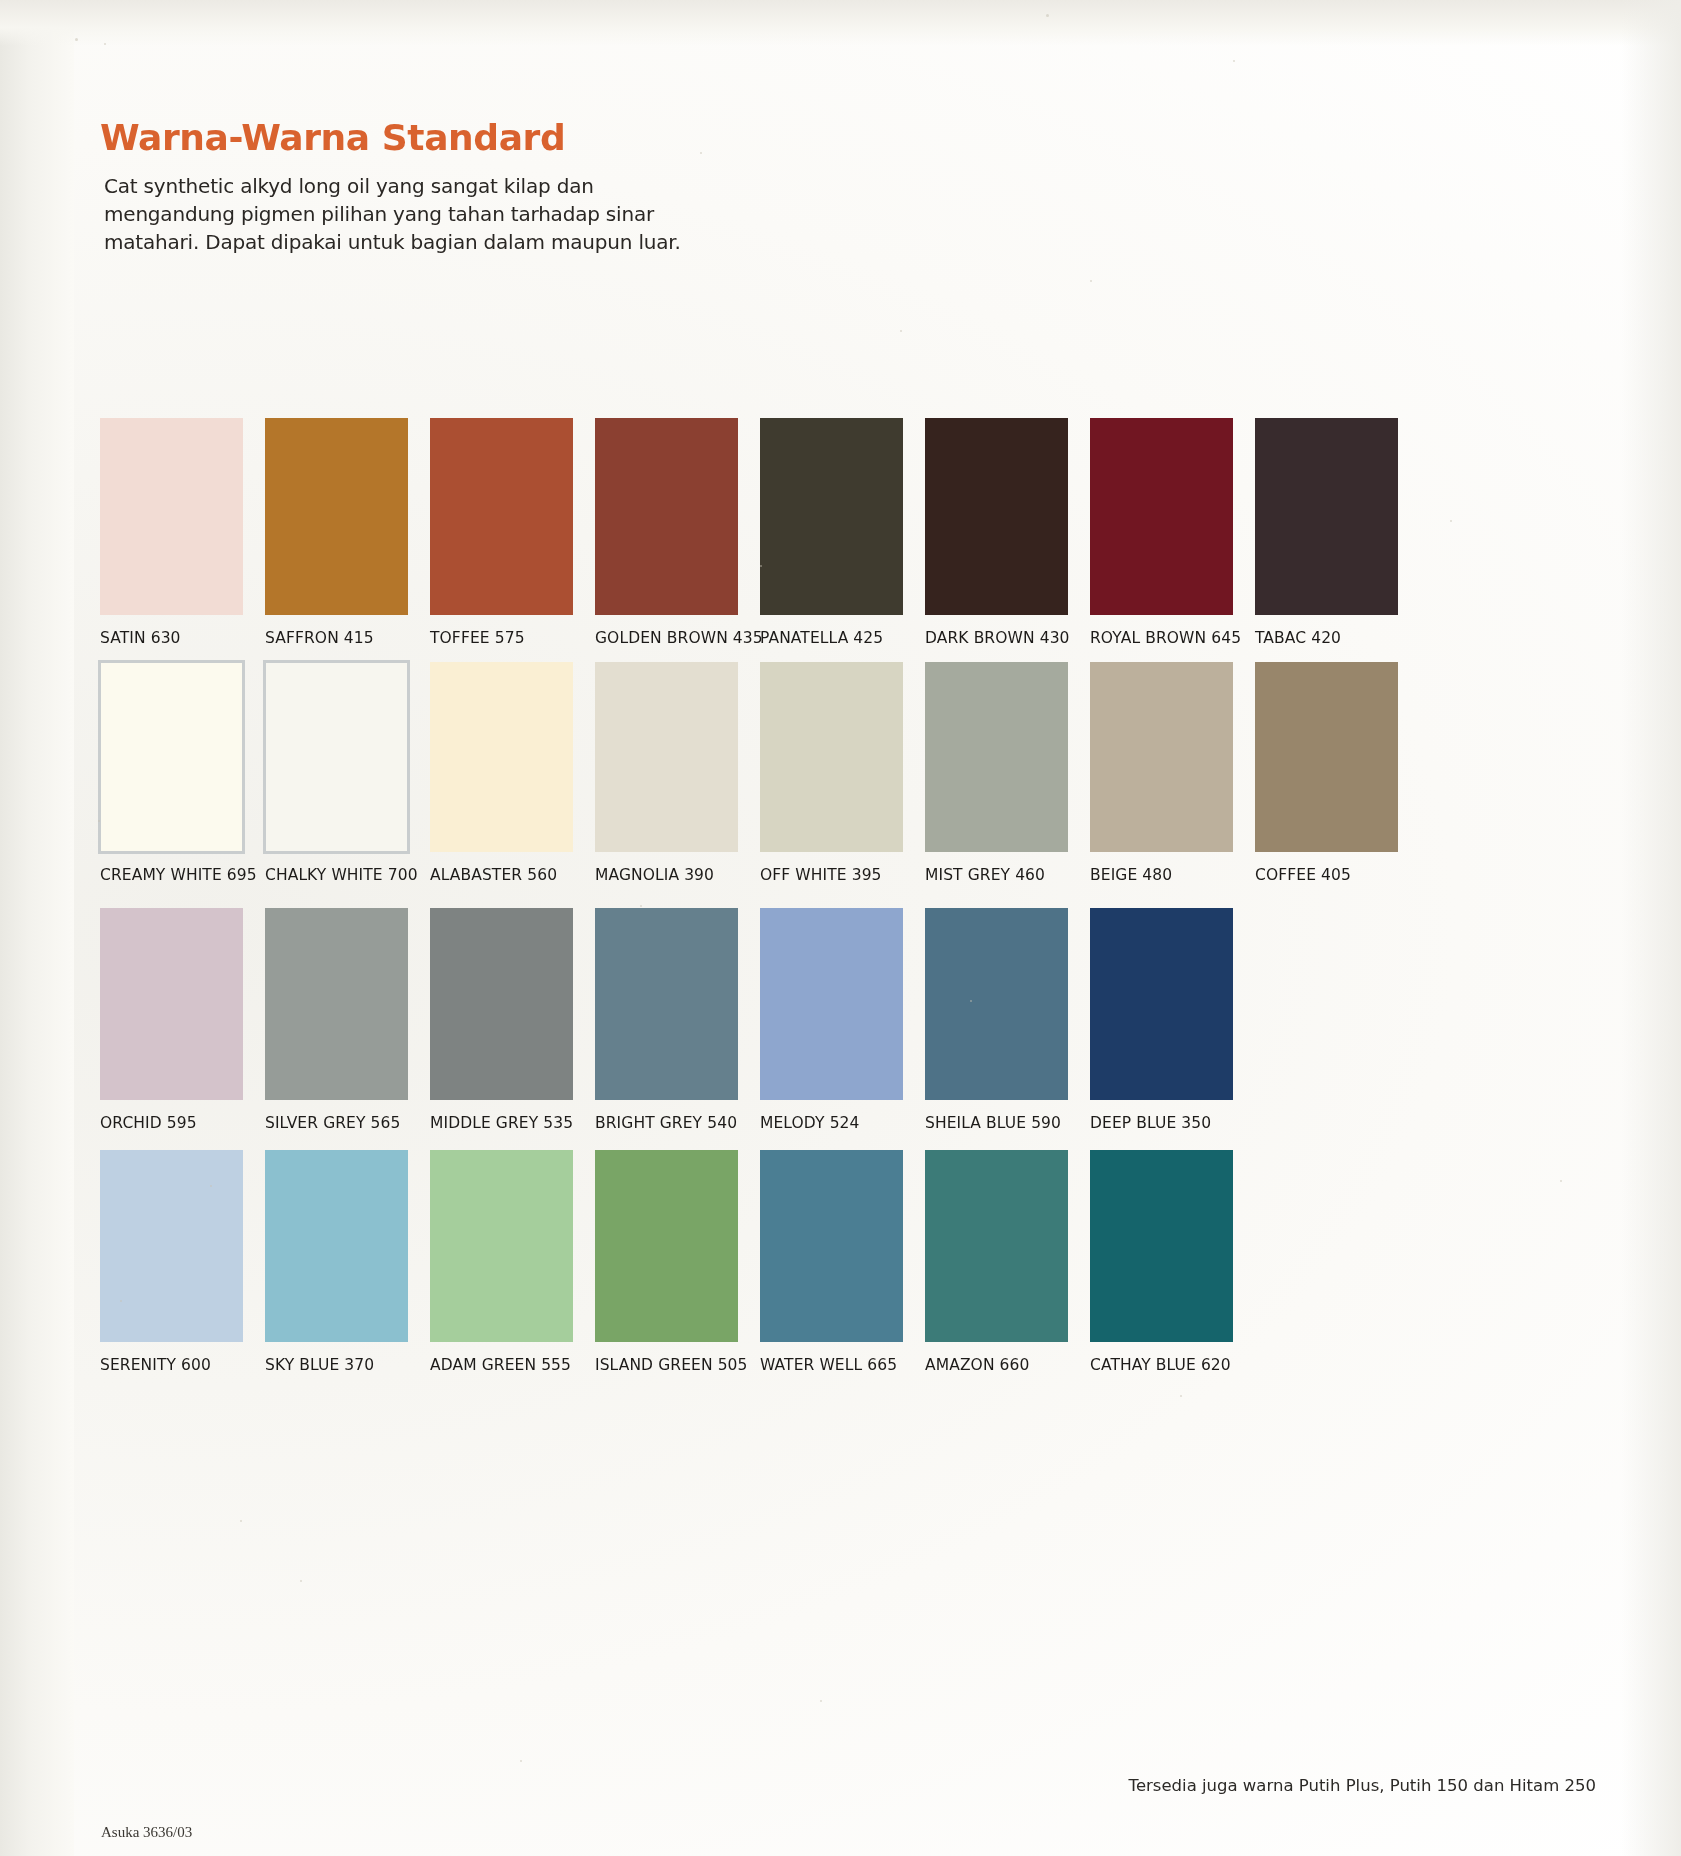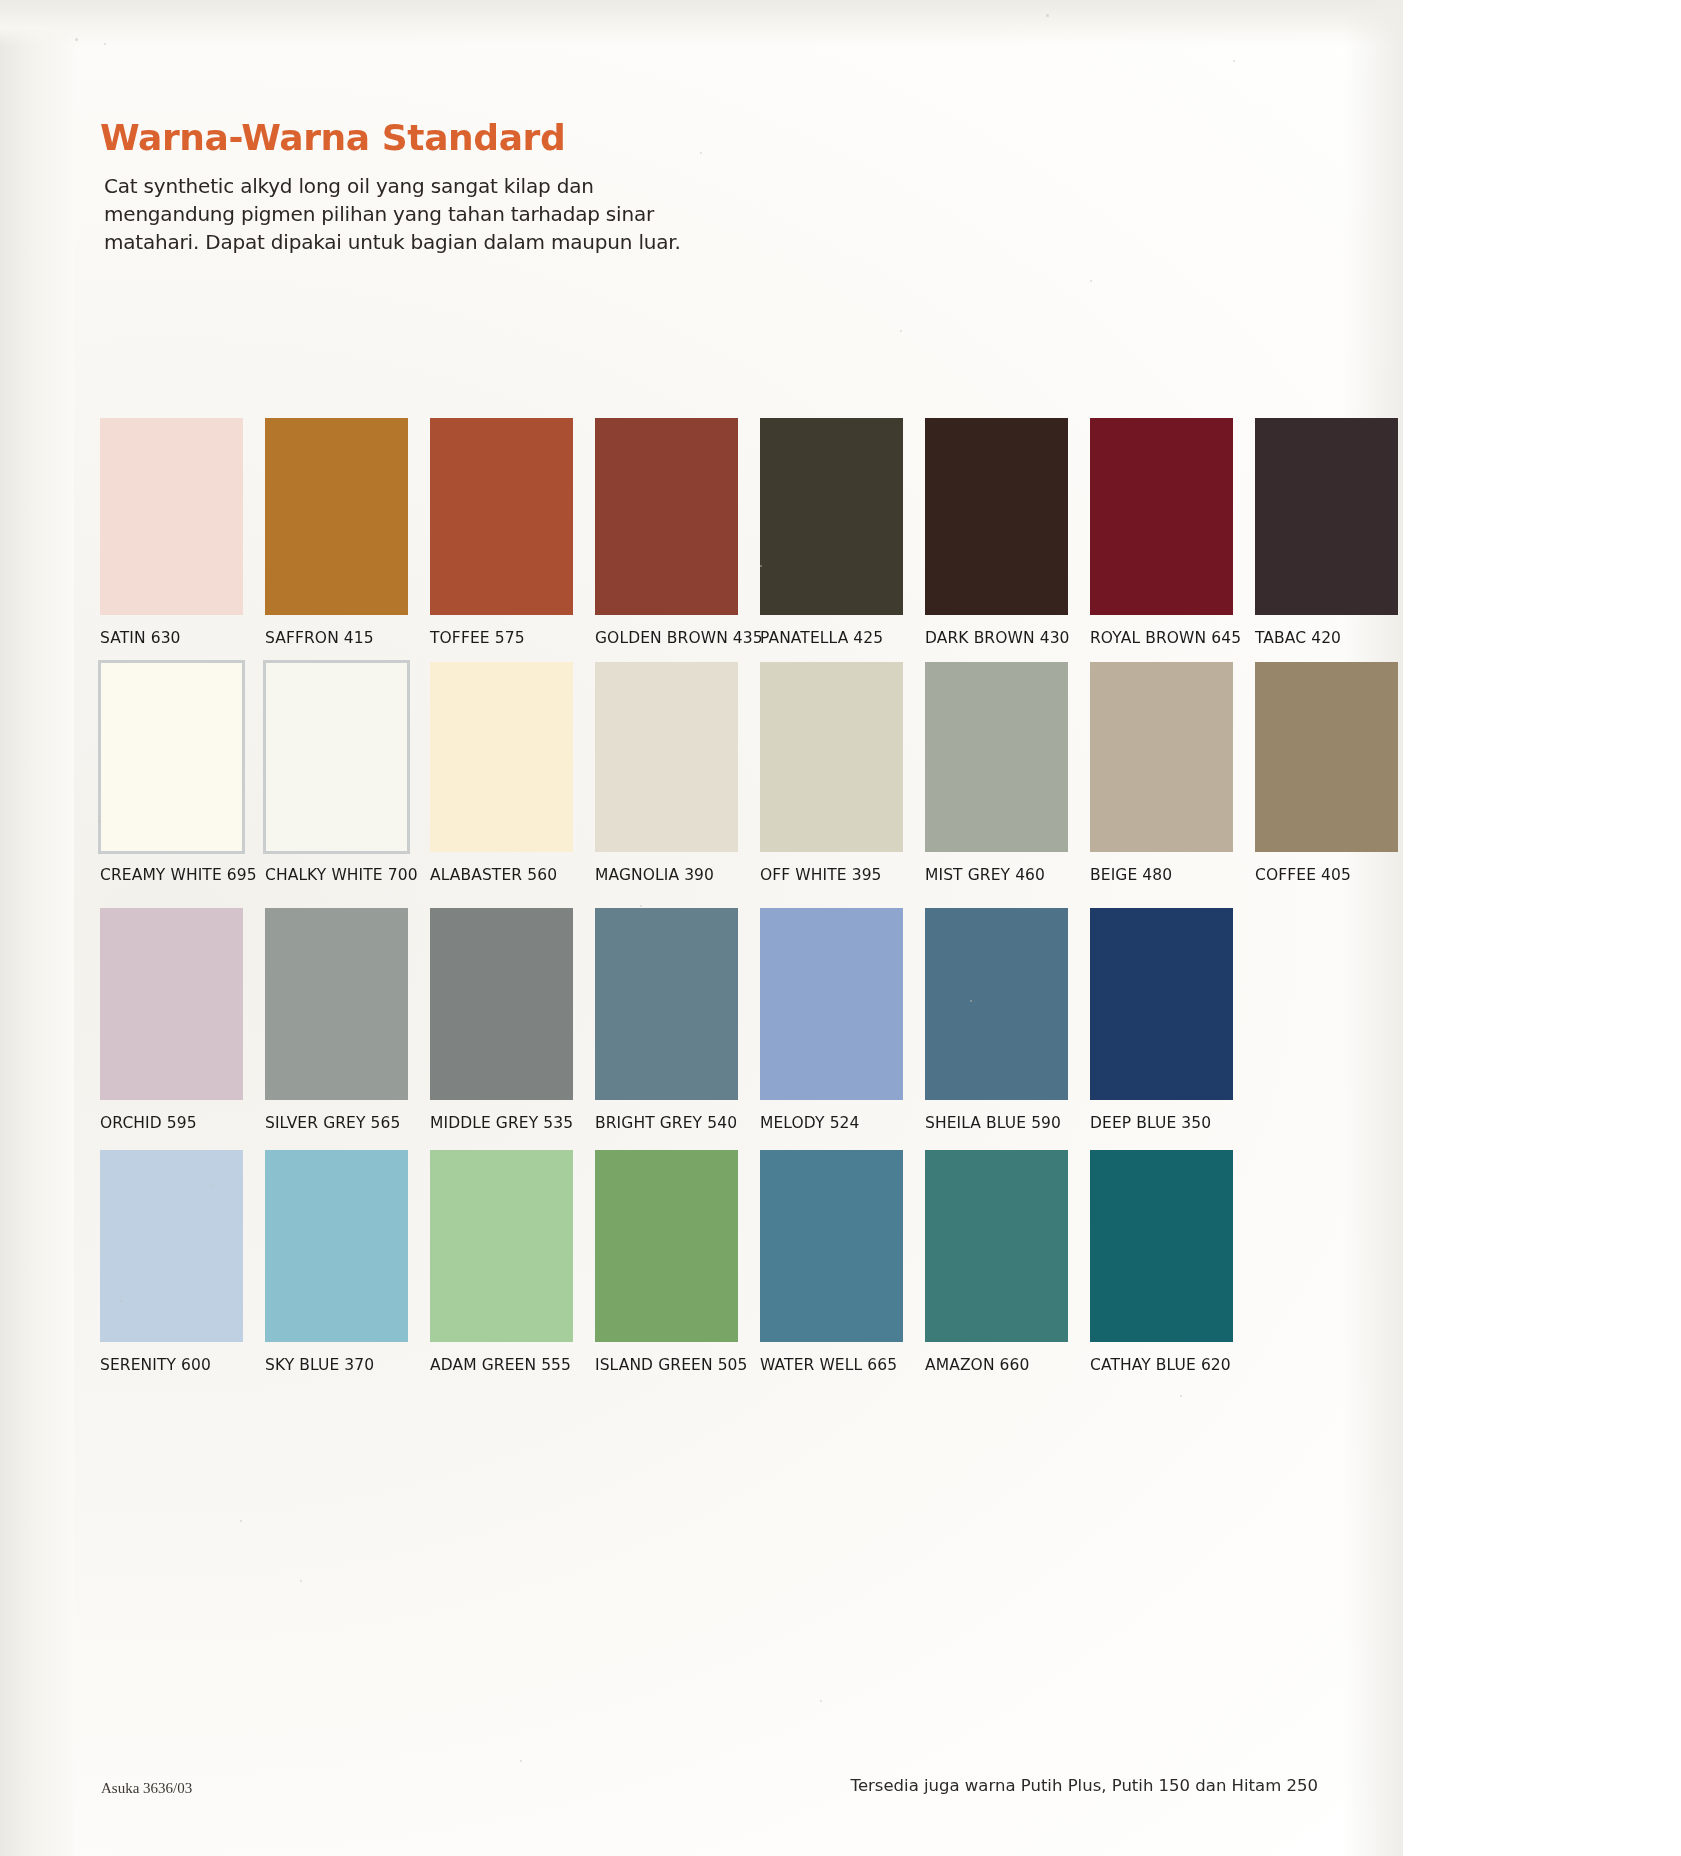--- a/index.html
+++ b/index.html
@@ -5,21 +5,21 @@
   html, body {
     margin: 0;
     padding: 0;
     background: #ffffff;
   }
   body {
     font-family: "Liberation Sans", sans-serif;
   }
   #page {
     position: relative;
-    width: 1403px;
+    width: 1681px;
     height: 1856px;
     background:
       radial-gradient(ellipse at 12% 50%, #f2f1ec 0%, #f7f6f2 35%, #fbfaf7 60%, #ffffff 100%);
     overflow: hidden;
   }
   
   #paper-edge-left {
     position: absolute;
     left: 0; top: 0;
     width: 74px; height: 100%;
@@ -106,21 +106,21 @@
   #row-1 .swatch { height: 196px; }
   #row-2 .swatch { height: 197px; }
   #row-3 .swatch { height: 190px; }
   #row-4 .swatch { height: 192px; }
   #row-5 .swatch { height: 192px; }
 
   
   #footer-left {
     position: absolute;
     left: 101px;
-    top: 1780px;
+    top: 1824px;
     font-family: "Liberation Serif", serif;
     font-size: 15px;
     color: #3b3833;
   }
   #footer-right {
     position: absolute;
     right: 85px;
     top: 1776px;
     font-family: "DejaVu Sans", sans-serif;
     font-size: 16.5px;

